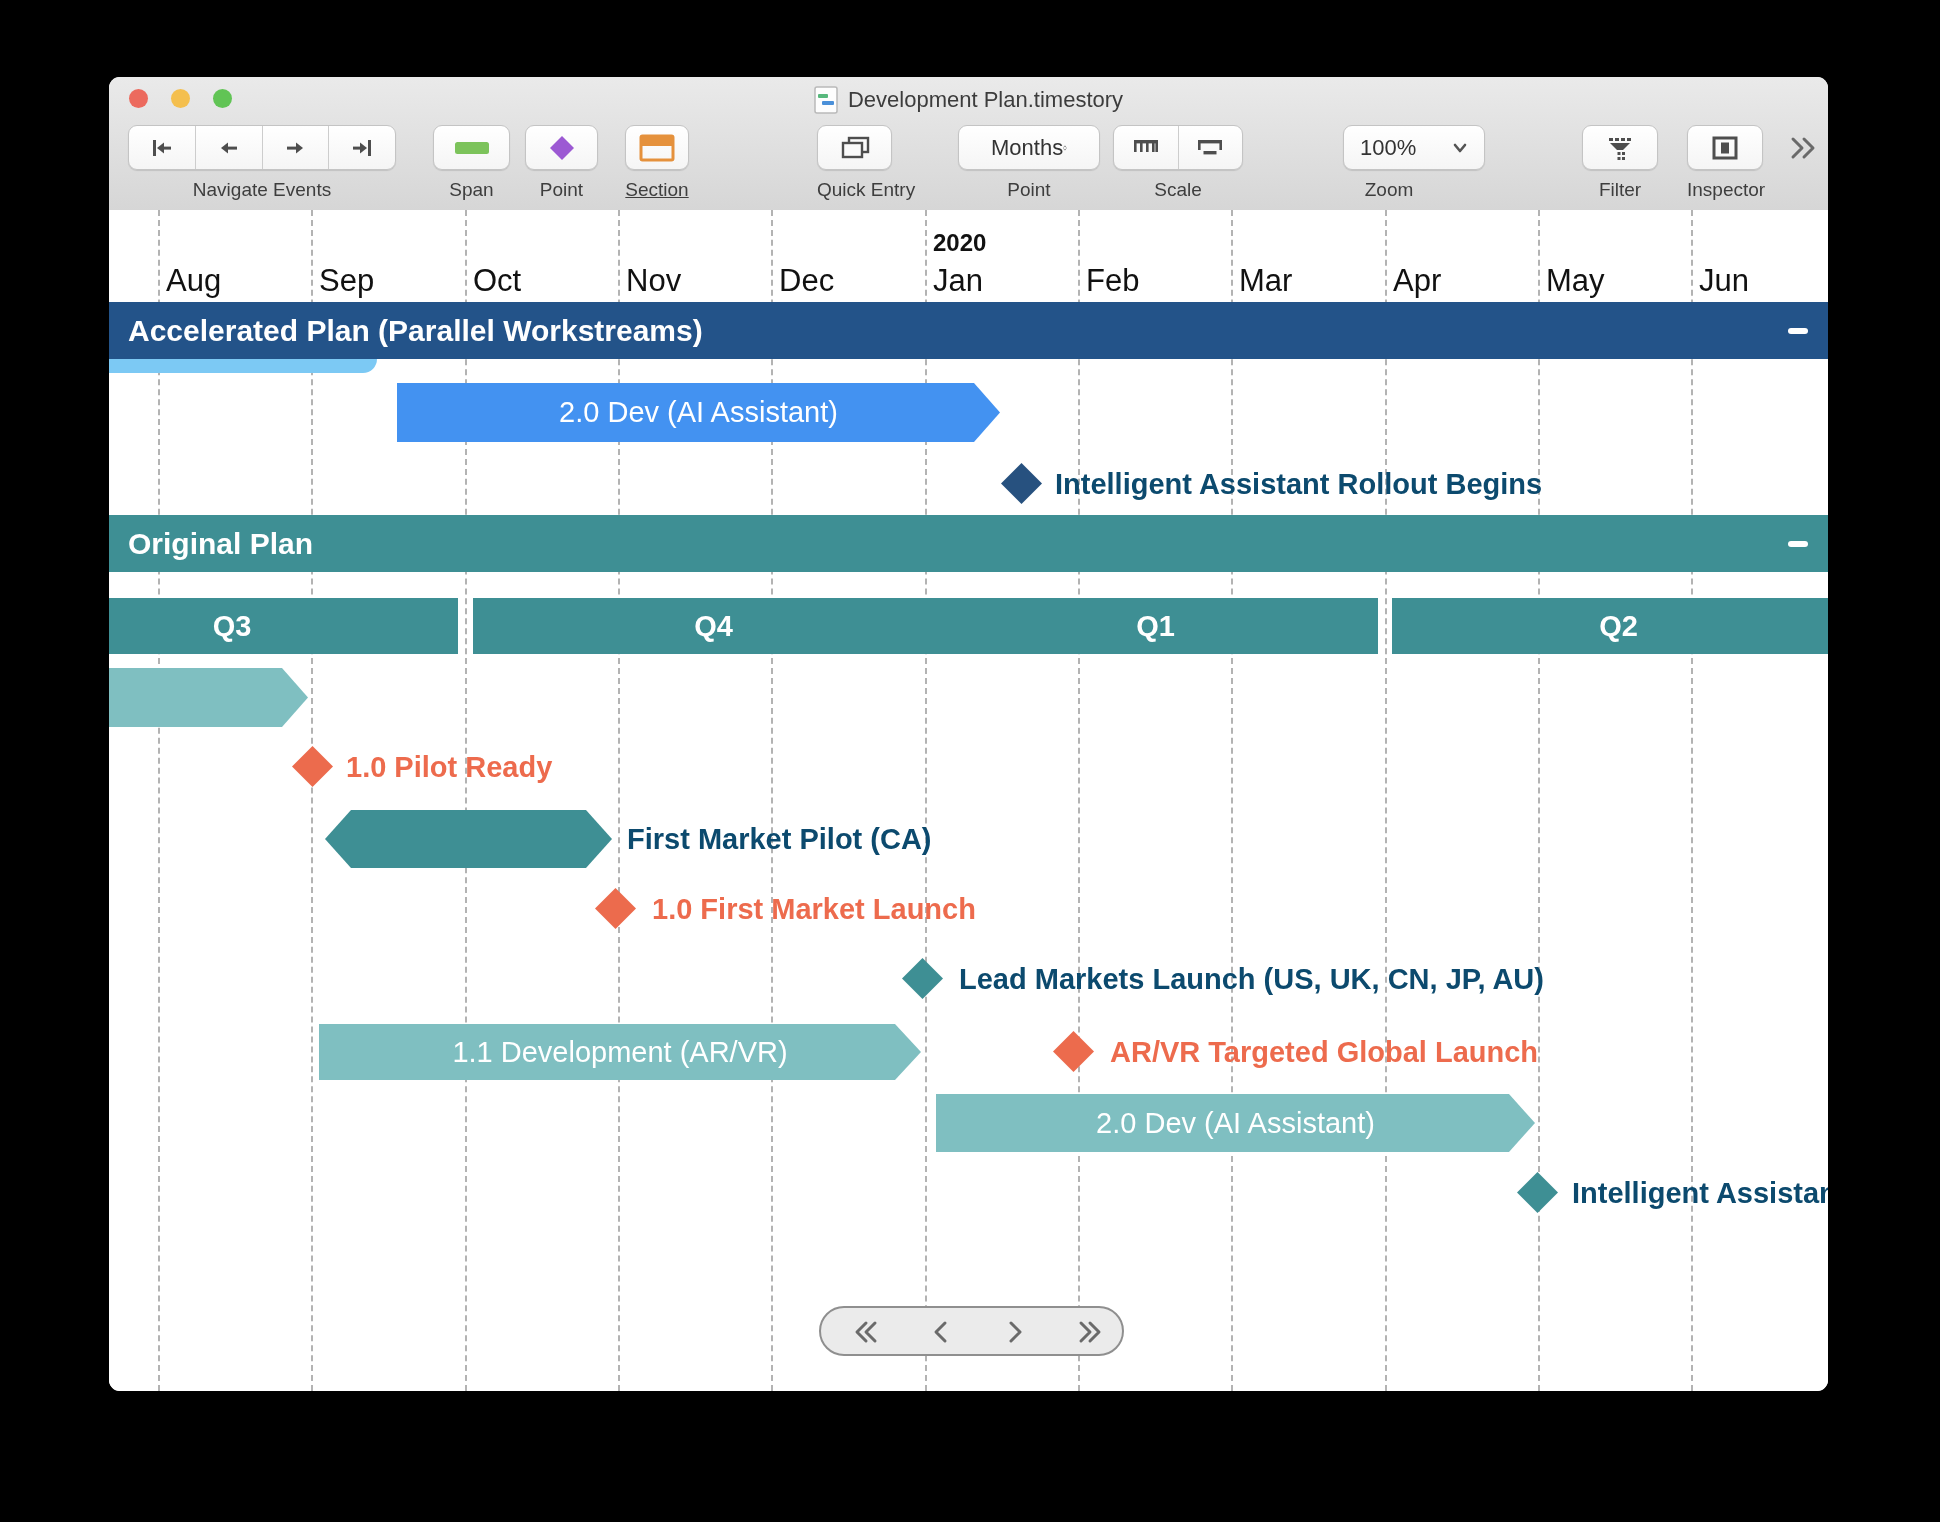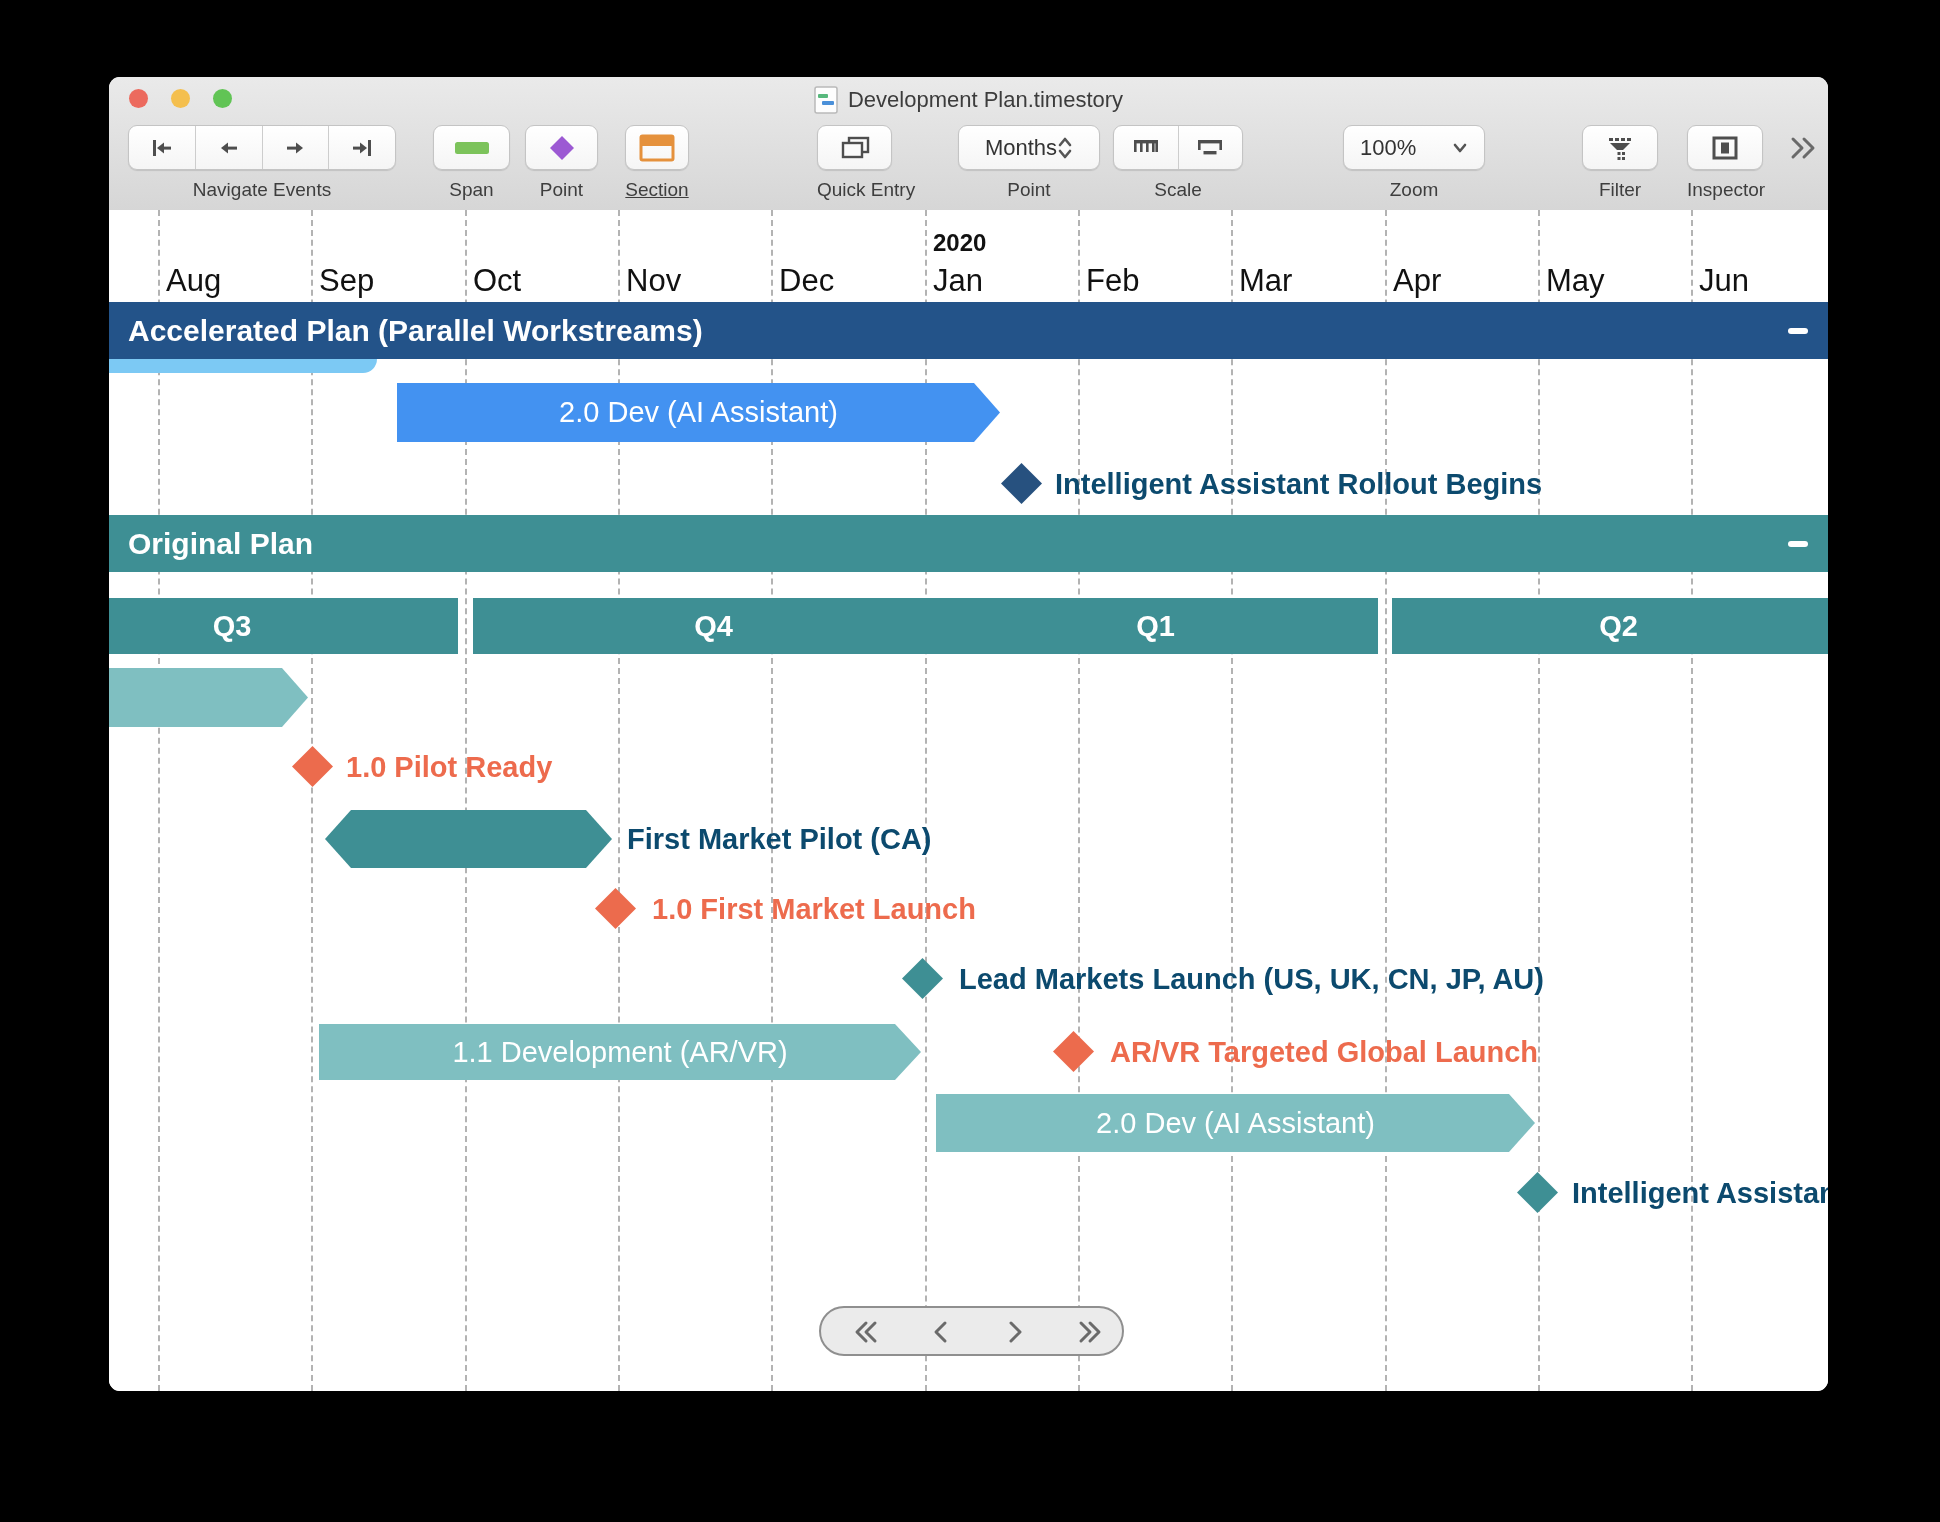--- a/index.html
+++ b/index.html
@@ -117,21 +117,21 @@
     <div class="tb-label" style="left:516px;width:64px;text-decoration:underline;">Section</div>
 
     <div class="tb-btn" style="left:708px;width:75px;">
       <svg width="32" height="28" viewBox="0 0 32 28">
         <rect x="10" y="4" width="19" height="14" fill="none" stroke="#4E4E4E" stroke-width="2.4"></rect>
         <rect x="4" y="9" width="19" height="14" fill="#FAFAFA" stroke="#4E4E4E" stroke-width="2.4"></rect>
       </svg>
     </div>
     <div class="tb-label" style="left:708px;width:75px;">Quick Entry</div>
 
-    <div class="tb-btn" style="left:849px;width:142px;padding:0 20px;">
+    <div class="tb-btn" style="left:849px;width:142px;justify-content:space-between;padding:0 32px;">
       <span class="dd-text">Months</span>
       <svg width="16" height="28" viewBox="0 0 16 28">
         <polyline points="3,11 8,5 13,11" fill="none" stroke="#555" stroke-width="2.6" stroke-linecap="round" stroke-linejoin="round"></polyline>
         <polyline points="3,17 8,23 13,17" fill="none" stroke="#555" stroke-width="2.6" stroke-linecap="round" stroke-linejoin="round"></polyline>
       </svg>
     </div>
     <div class="tb-label" style="left:849px;width:142px;">Point</div>
 
     <div class="tb-btn tb-seg" style="left:1004px;width:130px;">
       <div class="seg">
@@ -154,21 +154,21 @@
       </div>
     </div>
     <div class="tb-label" style="left:1004px;width:130px;">Scale</div>
 
     <div class="tb-btn" style="left:1234px;width:142px;justify-content:space-between;padding:0 16px;">
       <span class="dd-text">100%</span>
       <svg width="16" height="12" viewBox="0 0 16 12">
         <polyline points="3,3 8,9 13,3" fill="none" stroke="#555" stroke-width="2.6" stroke-linecap="round" stroke-linejoin="round"></polyline>
       </svg>
     </div>
-    <div class="tb-label" style="left:1234px;width:142px;">Zoom</div>
+    <div class="tb-label" style="left:1209px;width:142px;">Zoom</div>
 
     <div class="tb-btn" style="left:1473px;width:76px;">
       <svg width="32" height="28" viewBox="0 0 32 28">
         <rect x="5" y="4" width="4" height="3" fill="#4E4E4E"></rect>
           <rect x="11" y="4" width="4" height="3" fill="#4E4E4E"></rect>
         <rect x="17" y="4" width="4" height="3" fill="#4E4E4E"></rect>
           <rect x="23" y="4" width="4" height="3" fill="#4E4E4E"></rect>
         <polygon points="6,9 26,9 19,16 13,16" fill="#4E4E4E"></polygon>
         <rect x="13.5" y="18" width="3" height="3" fill="#4E4E4E"></rect>
           <rect x="18" y="18" width="3" height="3" fill="#4E4E4E"></rect>

